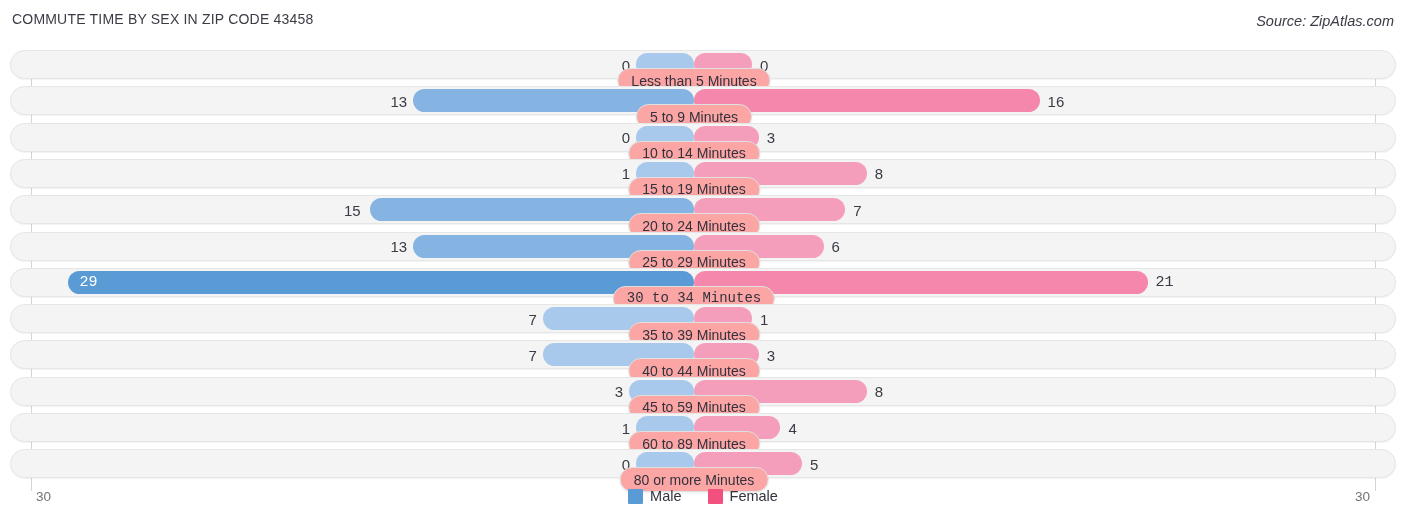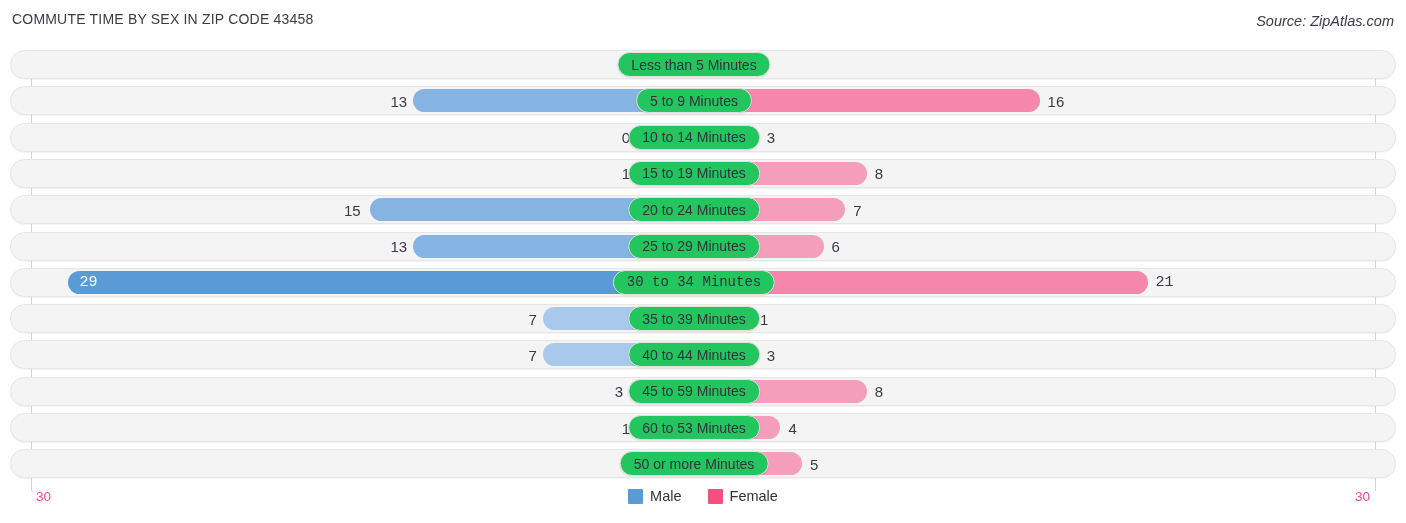--- a/index.html
+++ b/index.html
@@ -81,43 +81,43 @@
     font-size: 15px;
     color: #3b3b46;
     white-space: nowrap;
   }
   .val.inside {
     color: #ffffff;
   }
 
   .cat-pill {
     position: absolute;
-    top: 1px;
+    top: 17px;
     height: 25px;
     left: 50%;
     transform: translateX(-50%);
-    background: #22c55e;
+    background: #fca5a5;
     border: 1px solid #e0e0e0;
     border-radius: 13px;
     display: flex;
     align-items: center;
     justify-content: center;
     padding: 0 13px;
     font-size: 14px;
     color: #32323c;
     white-space: nowrap;
     box-shadow: 0 1px 2px rgba(0,0,0,.07);
   }
 
   
   .axis-label {
     position: absolute;
     top: 489px;
     font-size: 13.5px;
-    color: #ec4899;
+    color: #737373;
   }
   .axis-label.left  { left: 36px; }
   .axis-label.right { right: 36px; }
 
   .legend {
     position: absolute;
     top: 488px;
     left: 0; width: 1406px;
     display: flex;
     justify-content: center;
@@ -216,28 +216,28 @@
         <div class="bar female " style="left: 683px; width: 172.8px;"></div>
         <div class="val" style="left: 592.2px; width: 20px; text-align: right;">3</div>
         <div class="val" style="left: 863.8px;">8</div>
         <div class="cat-pill" style="left: 683px;">45 to 59 Minutes</div>
       </div>
       <div class="row" style="top: 363px;">
         <div class="bar male " style="left: 625px; width: 58px;"></div>
         <div class="bar female " style="left: 683px; width: 86.4px;"></div>
         <div class="val" style="left: 599px; width: 20px; text-align: right;">1</div>
         <div class="val" style="left: 777.4px;">4</div>
-        <div class="cat-pill" style="left: 683px;">60 to 53 Minutes</div>
+        <div class="cat-pill" style="left: 683px;">60 to 89 Minutes</div>
       </div>
       <div class="row" style="top: 399.3px;">
         <div class="bar male " style="left: 625px; width: 58px;"></div>
         <div class="bar female " style="left: 683px; width: 108px;"></div>
         <div class="val" style="left: 599px; width: 20px; text-align: right;">0</div>
         <div class="val" style="left: 799px;">5</div>
-        <div class="cat-pill" style="left: 683px;">50 or more Minutes</div>
+        <div class="cat-pill" style="left: 683px;">80 or more Minutes</div>
       </div>
     </div>
 
   <div class="axis-label left">30</div>
   <div class="axis-label right">30</div>
 
   <div class="legend">
     <div class="legend-item">
       <span class="swatch" id="sw-male" style="background: rgb(91, 155, 213);"></span>
       <span>Male</span>

